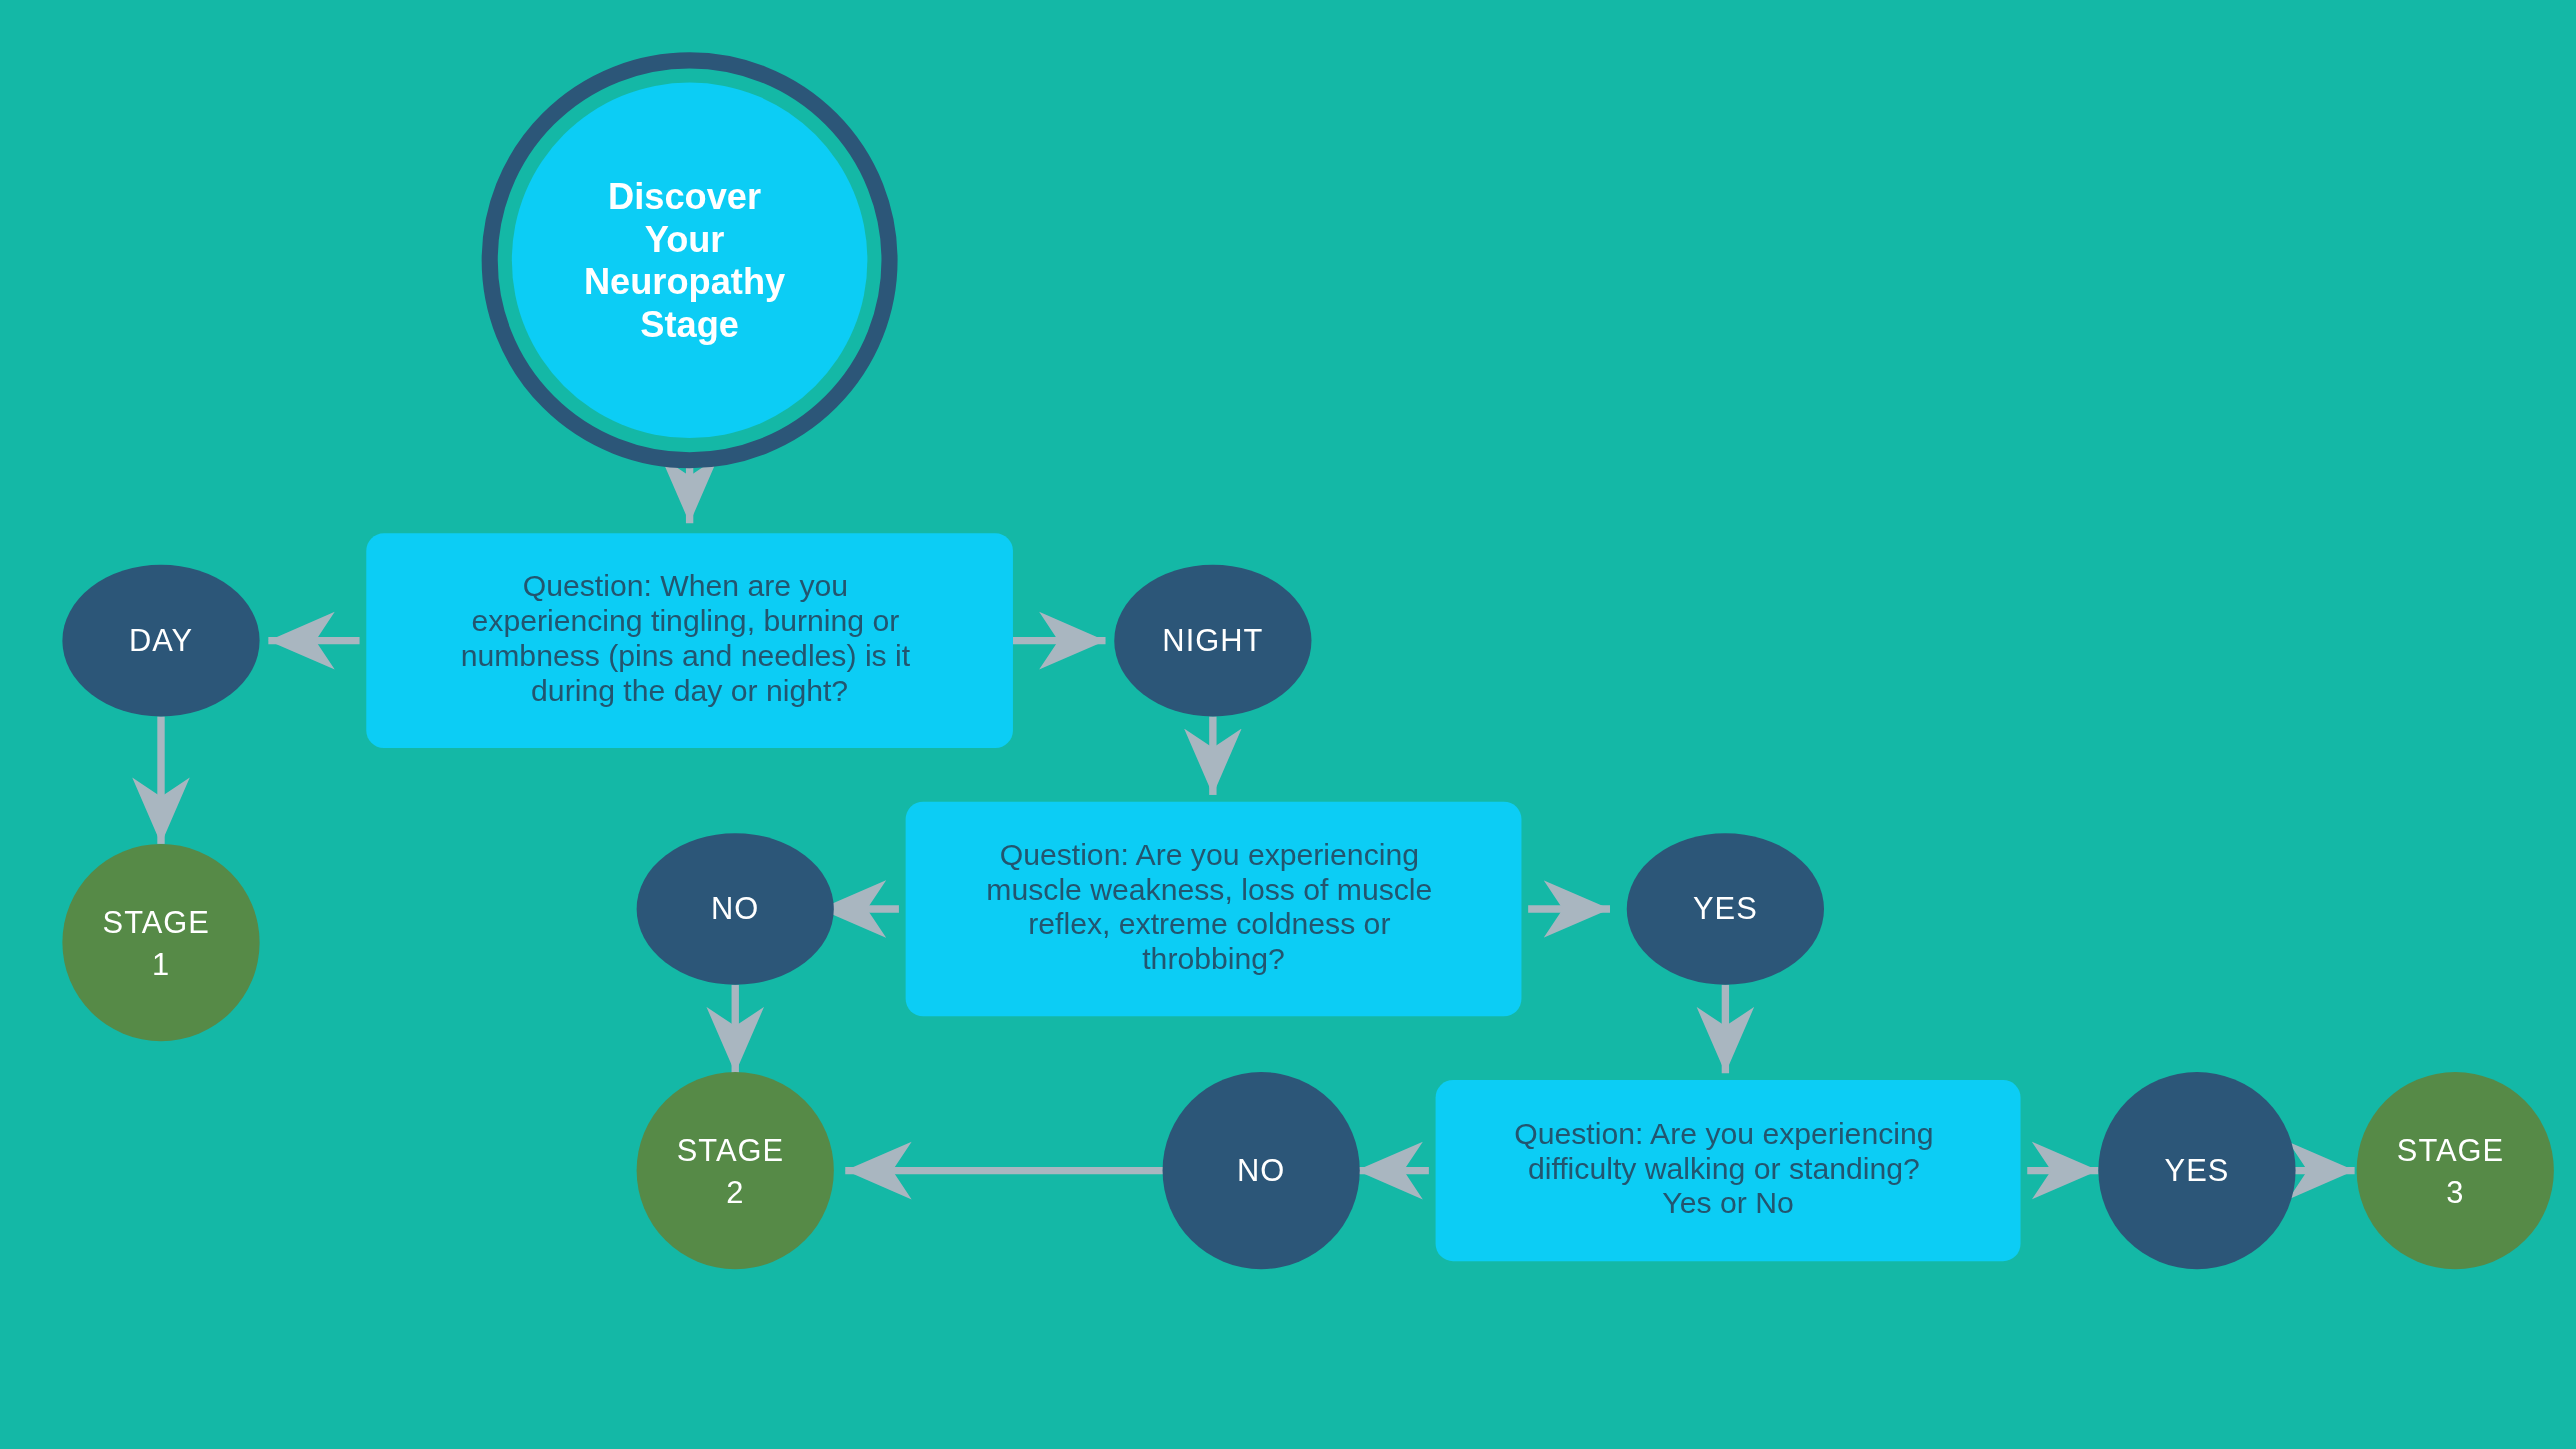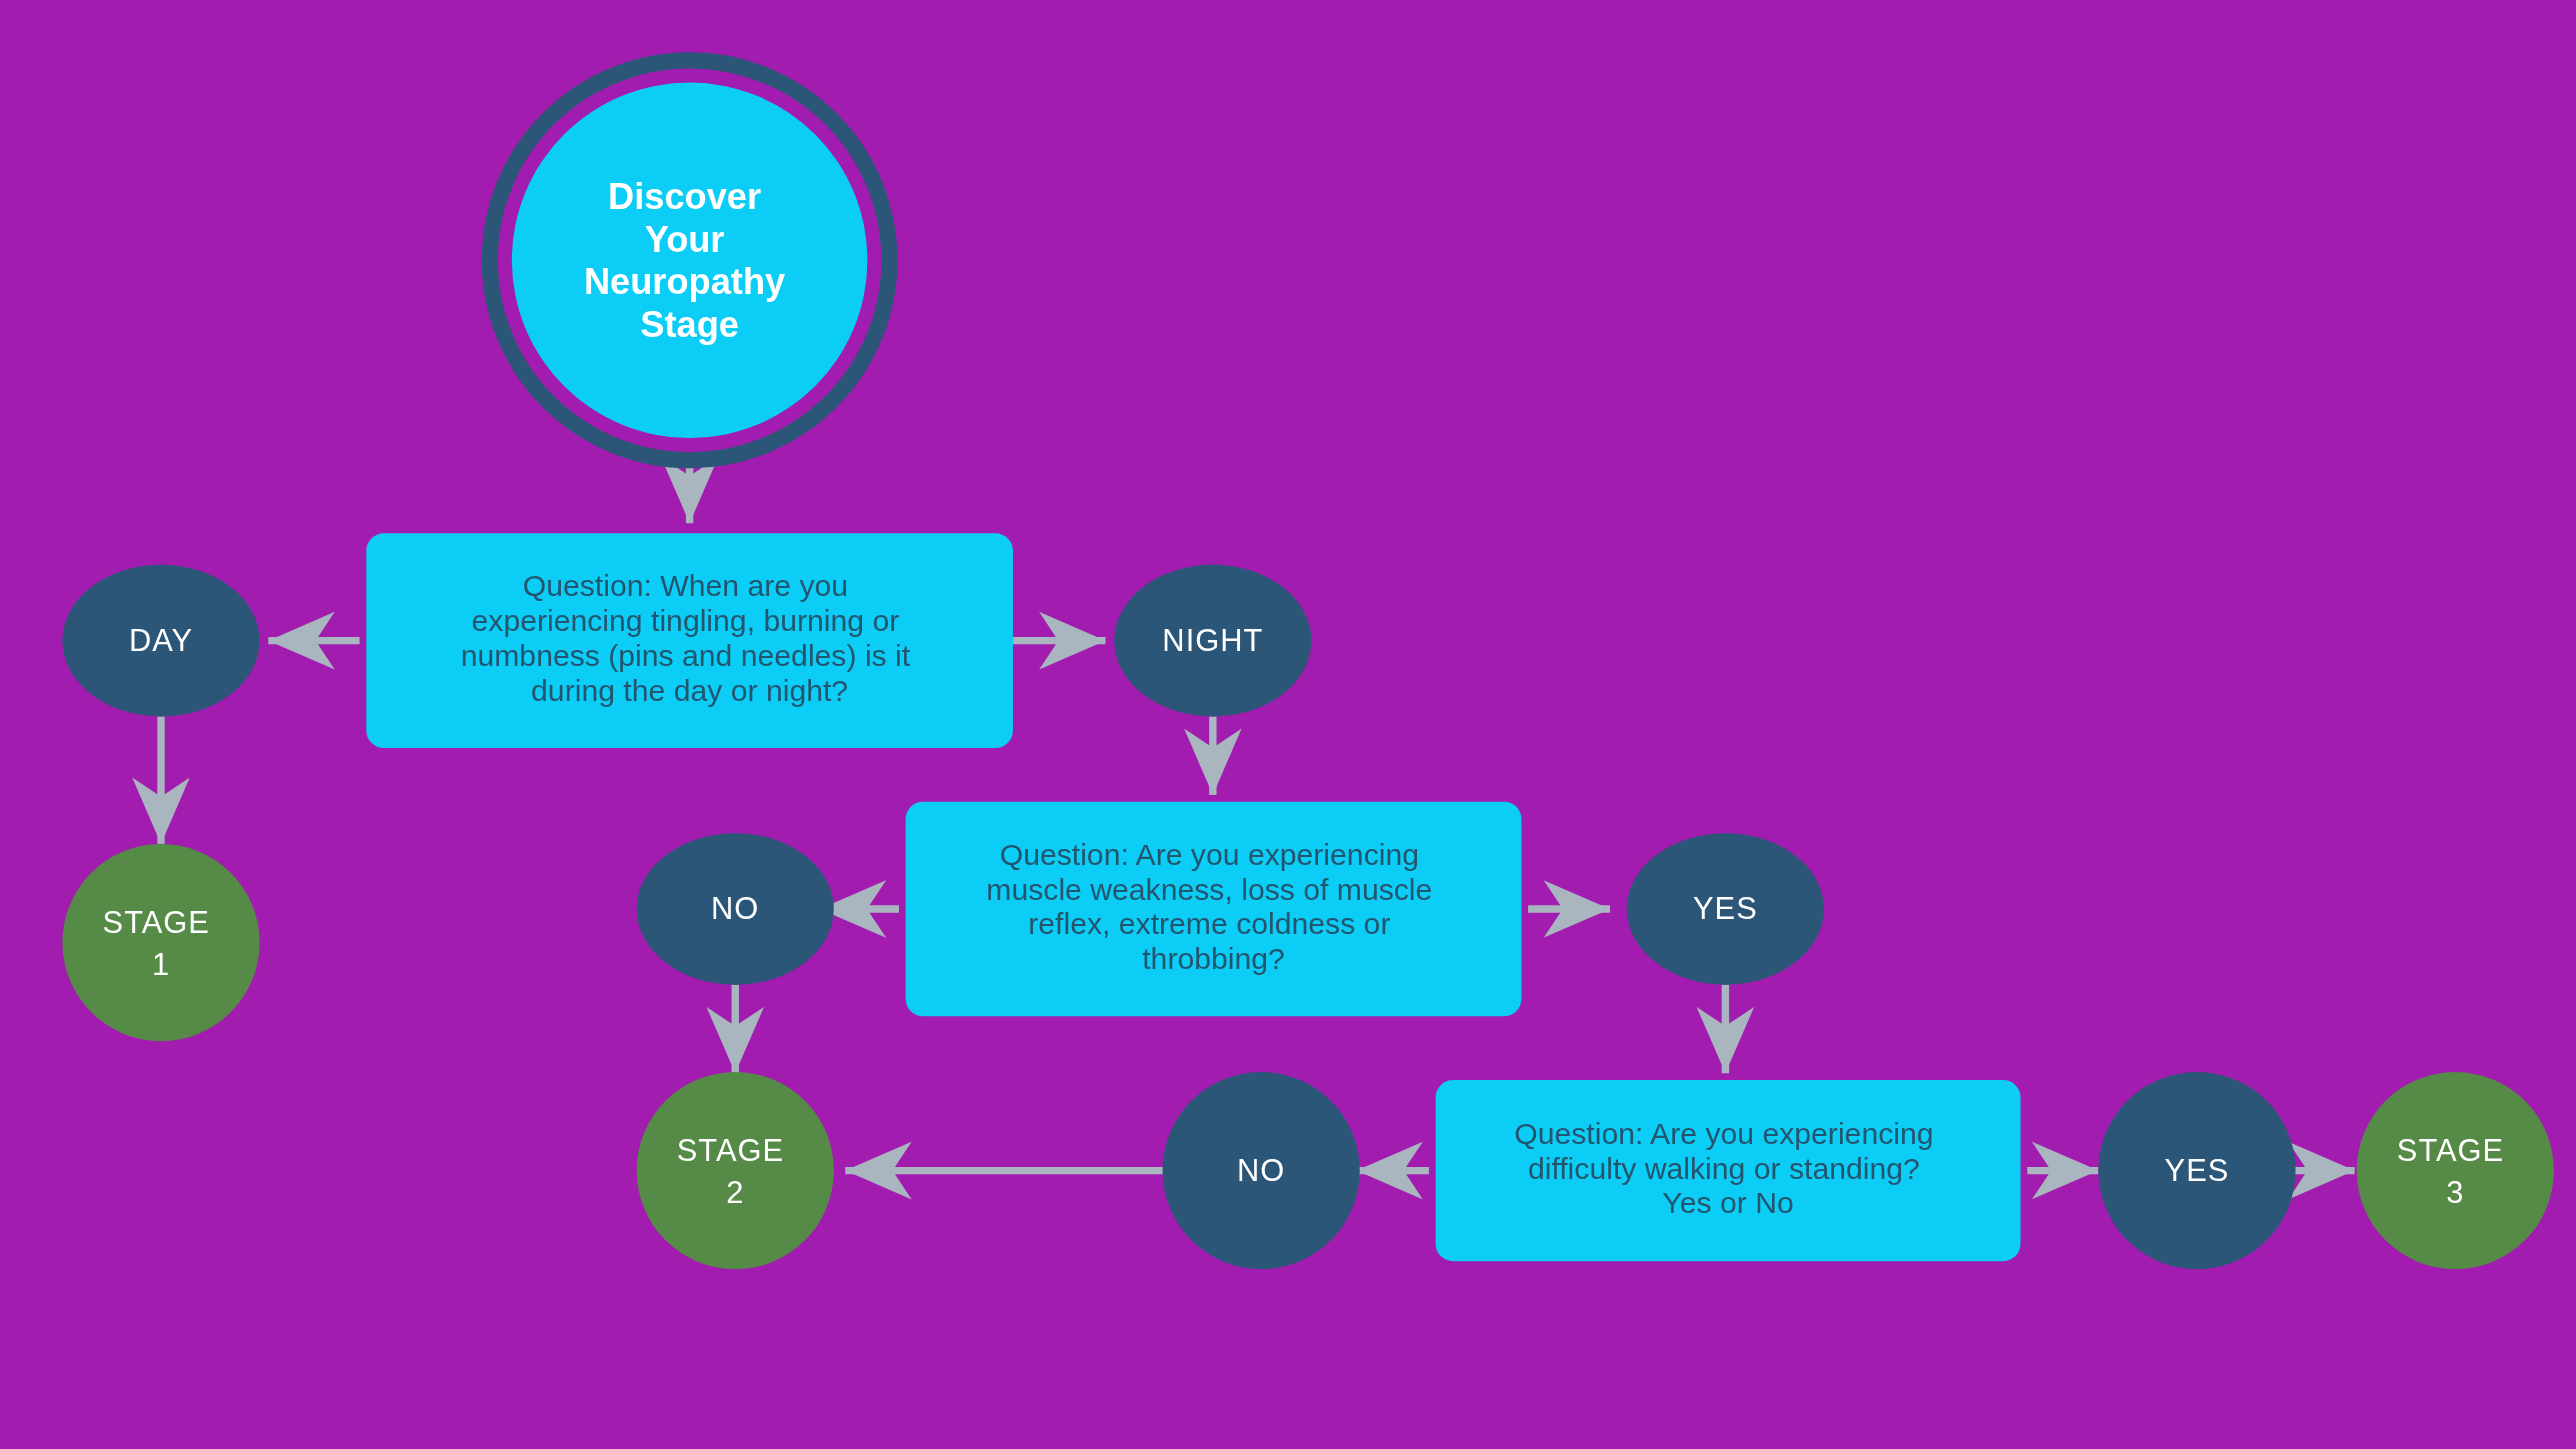--- a/index.html
+++ b/index.html
@@ -10,21 +10,21 @@
   body {
     width: 2576px;
     height: 1449px;
     font-family: "Liberation Sans", sans-serif;
     overflow: hidden;
   }
   #flow-root {
     position: relative;
     width: 2576px;
     height: 1449px;
-    background: #a21caf;
+    background: #14b8a6;
   }
   svg.flow-canvas {
     position: absolute;
     top: 0;
     left: 0;
     width: 2576px;
     height: 1449px;
     display: block;
   }
   .node-text {

